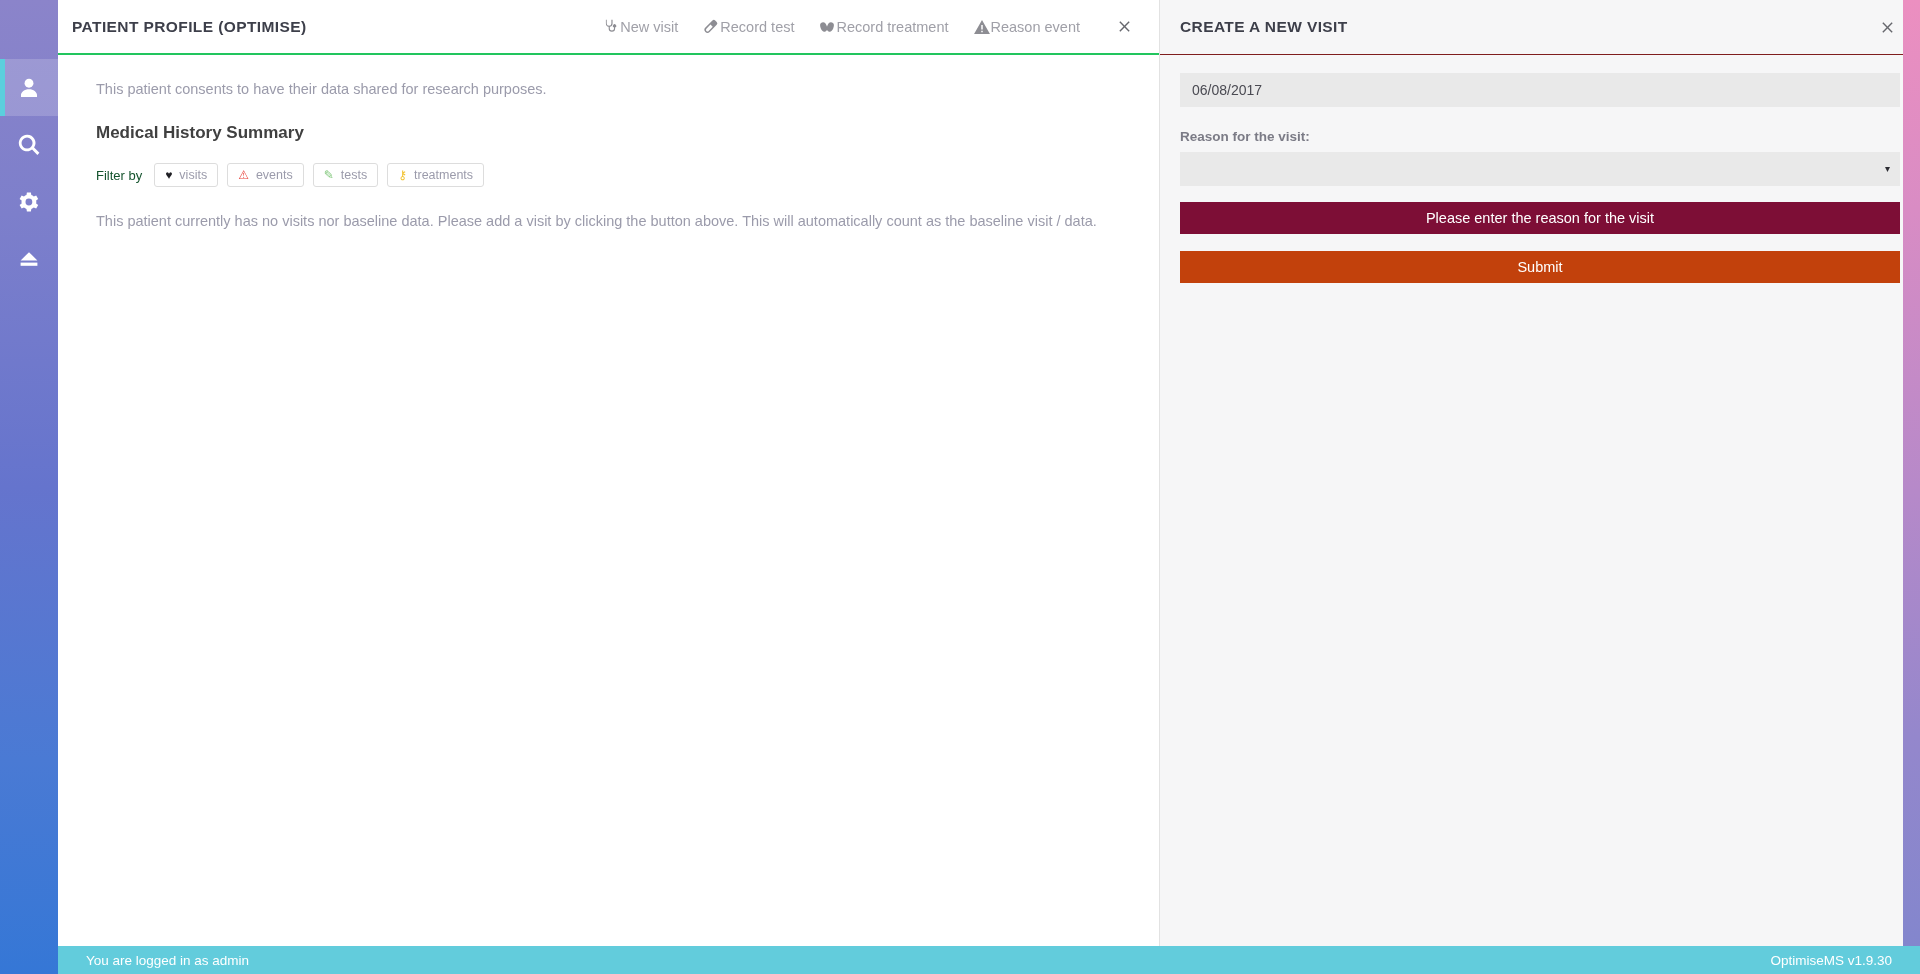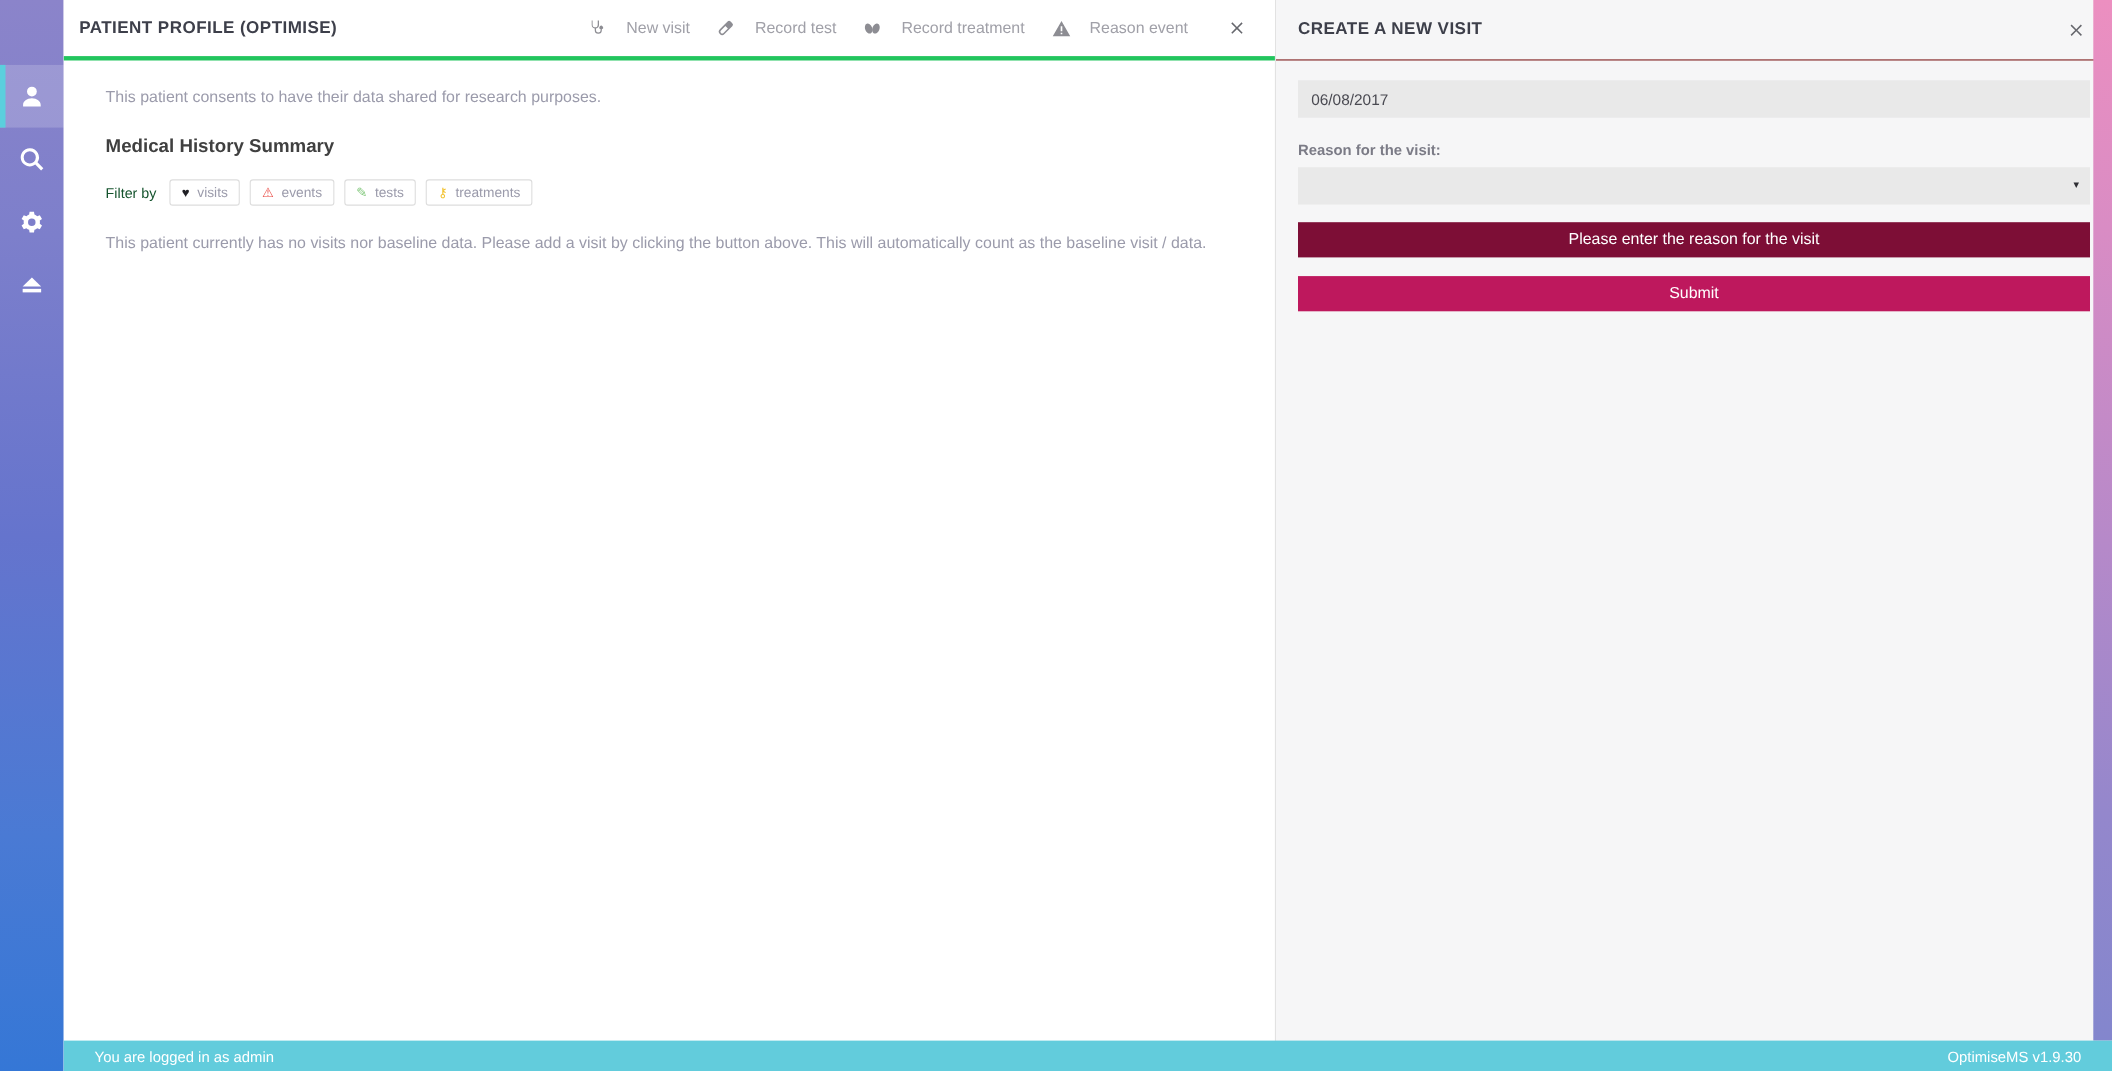--- a/index.html
+++ b/index.html
@@ -71,40 +71,40 @@
     flex-direction: column;
     background: #ffffff;
     border-right: 1px solid #e2e2e2;
   }
   .pane-header {
     height: 55px;
     flex: 0 0 55px;
     display: flex;
     align-items: center;
     padding: 0 20px 0 14px;
-    border-bottom: 4px solid #22c55e;
+    border-bottom: 2px solid #22c55e;
     background: #ffffff;
   }
   .pane-title {
     font-size: 15.5px;
     font-weight: bold;
     color: #3d3f4a;
     letter-spacing: 0.4px;
     white-space: nowrap;
   }
   .header-actions {
     margin-left: auto;
     display: flex;
     align-items: center;
     gap: 0;
   }
   .hdr-action {
     display: flex;
     align-items: center;
-    gap: 17px;
+    gap: 0;
     padding: 0 12px;
     color: #a0a0a8;
     font-size: 14.5px;
     white-space: nowrap;
     cursor: pointer;
     justify-content: center;
   }
   .hdr-action .ic { display: flex; align-items: center; }
   .hdr-action svg { display: block; fill: #8d8d93; }
   .hdr-close {
@@ -256,21 +256,21 @@
     background: #7d0e36;
     color: #ffffff;
     display: flex;
     align-items: center;
     justify-content: center;
     font-size: 14.5px;
     margin-bottom: 17px;
   }
   .submit-btn {
     height: 32px;
-    background: #be185d;
+    background: #c2410c;
     color: #ffffff;
     border: none;
     width: 100%;
     display: flex;
     align-items: center;
     justify-content: center;
     font-size: 14.5px;
     font-family: "Liberation Sans", sans-serif;
     cursor: pointer;
   }

